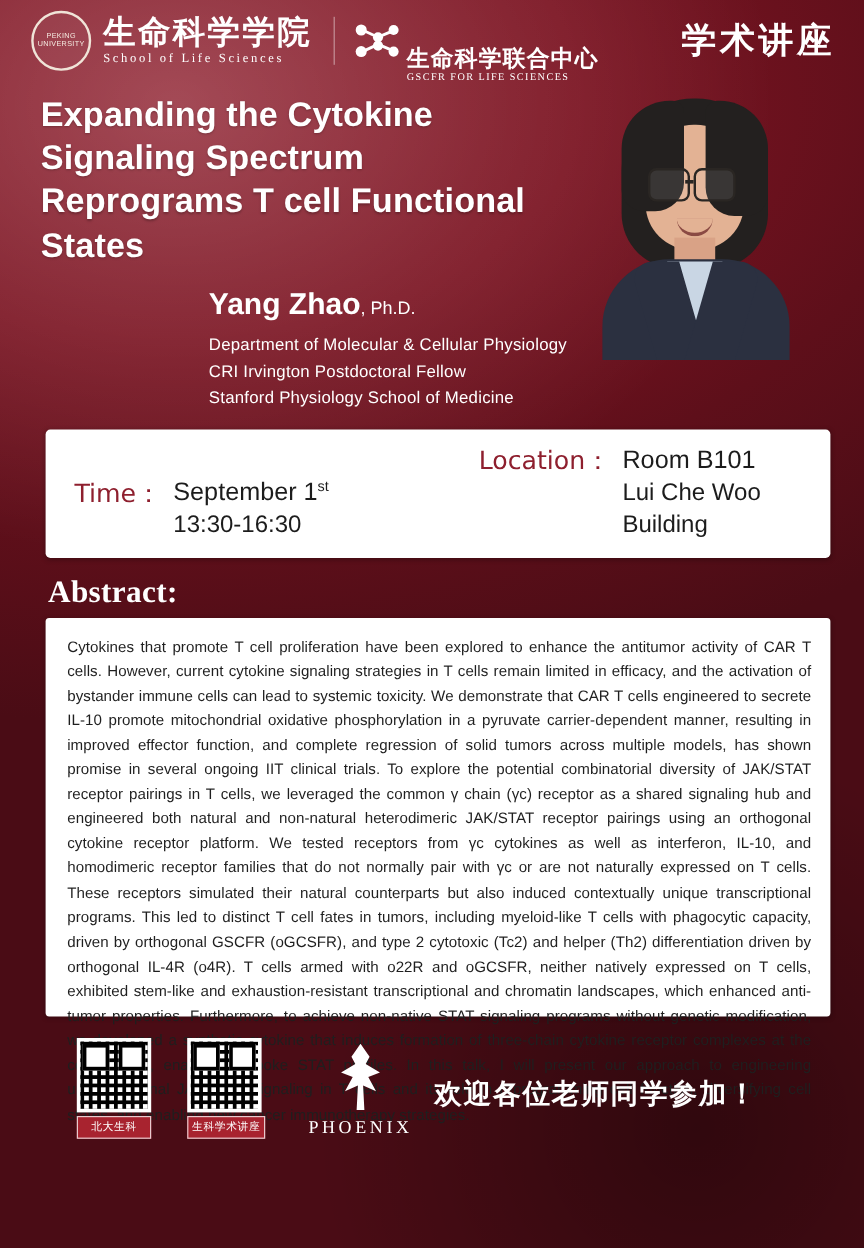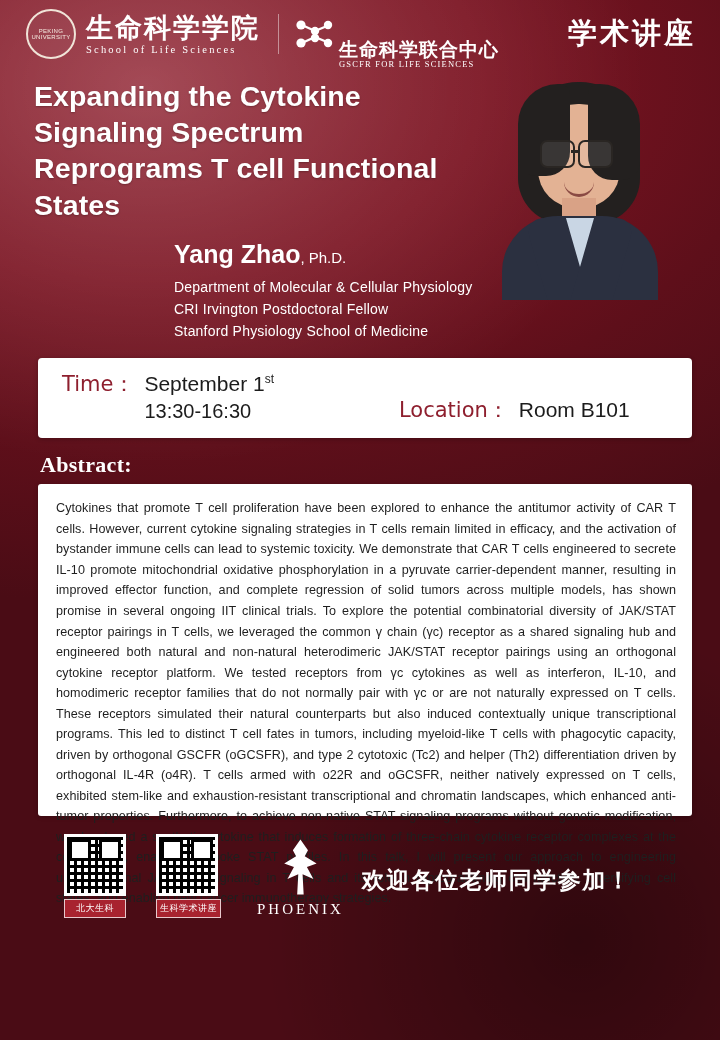--- a/index.html
+++ b/index.html
@@ -284,21 +284,21 @@
   }
   .info-values .sub {
     display: block;
     font-size: 20px;
   }
 
   
   .abstract-head {
     color: #ffffff;
     font-family: "Liberation Serif", serif;
-    font-size: 22px;
+    font-size: 26px;
     font-weight: bold;
     margin: 14px 0 6px 40px;
     letter-spacing: 0.3px;
   }
   .abstract-box {
     position: relative;
     margin: 0 28px 0 38px;
     background: #ffffff;
     border-radius: 3px;
     padding: 14px 16px 14px 18px;
@@ -461,20 +461,21 @@
       <div class="info-values">
         <span>September 1</span><sup>st</sup>
         <span class="sub">13:30-16:30</span>
       </div>
     </div>
     <div class="info-sep"></div>
     <div class="info-col loc">
       <div class="info-label">Location：</div>
       <div class="info-values">
         <span>Room B101</span>
+        <span class="sub">Lui Che Woo Building</span>
       </div>
     </div>
   </div>
 
   <div class="abstract-head">Abstract:</div>
   <div class="abstract-box">
     <div class="abstract-text">Cytokines that promote T cell proliferation have been explored to enhance the antitumor activity of CAR T cells. However, current cytokine signaling strategies in T cells remain limited in efficacy, and the activation of bystander immune cells can lead to systemic toxicity. We demonstrate that CAR T cells engineered to secrete IL-10 promote mitochondrial oxidative phosphorylation in a pyruvate carrier-dependent manner, resulting in improved effector function, and complete regression of solid tumors across multiple models, has shown promise in several ongoing IIT clinical trials. To explore the potential combinatorial diversity of JAK/STAT receptor pairings in T cells, we leveraged the common γ chain (γc) receptor as a shared signaling hub and engineered both natural and non-natural heterodimeric JAK/STAT receptor pairings using an orthogonal cytokine receptor platform. We tested receptors from γc cytokines as well as interferon, IL-10, and homodimeric receptor families that do not normally pair with γc or are not naturally expressed on T cells. These receptors simulated their natural counterparts but also induced contextually unique transcriptional programs. This led to distinct T cell fates in tumors, including myeloid-like T cells with phagocytic capacity, driven by orthogonal GSCFR (oGCSFR), and type 2 cytotoxic (Tc2) and helper (Th2) differentiation driven by orthogonal IL-4R (o4R). T cells armed with o22R and oGCSFR, neither natively expressed on T cells, exhibited stem-like and exhaustion-resistant transcriptional and chromatin landscapes, which enhanced anti-tumor properties. Furthermore, to achieve non-native STAT signaling programs without genetic modification, we developed a synthetic cytokine that induces formation of three-chain cytokine receptor complexes at the cell surface, enabling bespoke STAT profiles. In this talk, I will present our approach to engineering unconventional JAK/STAT signaling in T cells and its role in reprogramming cell function, diversifying cell states, and enabling new cancer immunotherapy strategies.</div>
   </div>
 
   <div class="footer">

